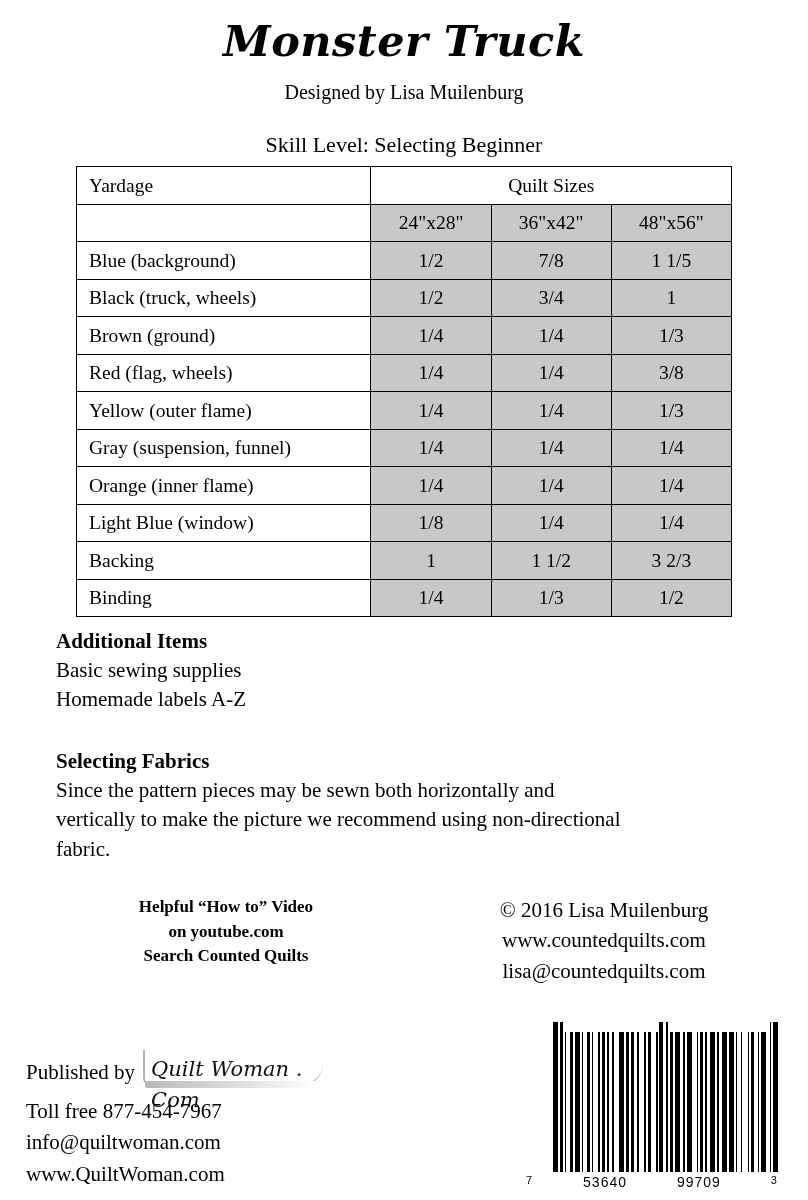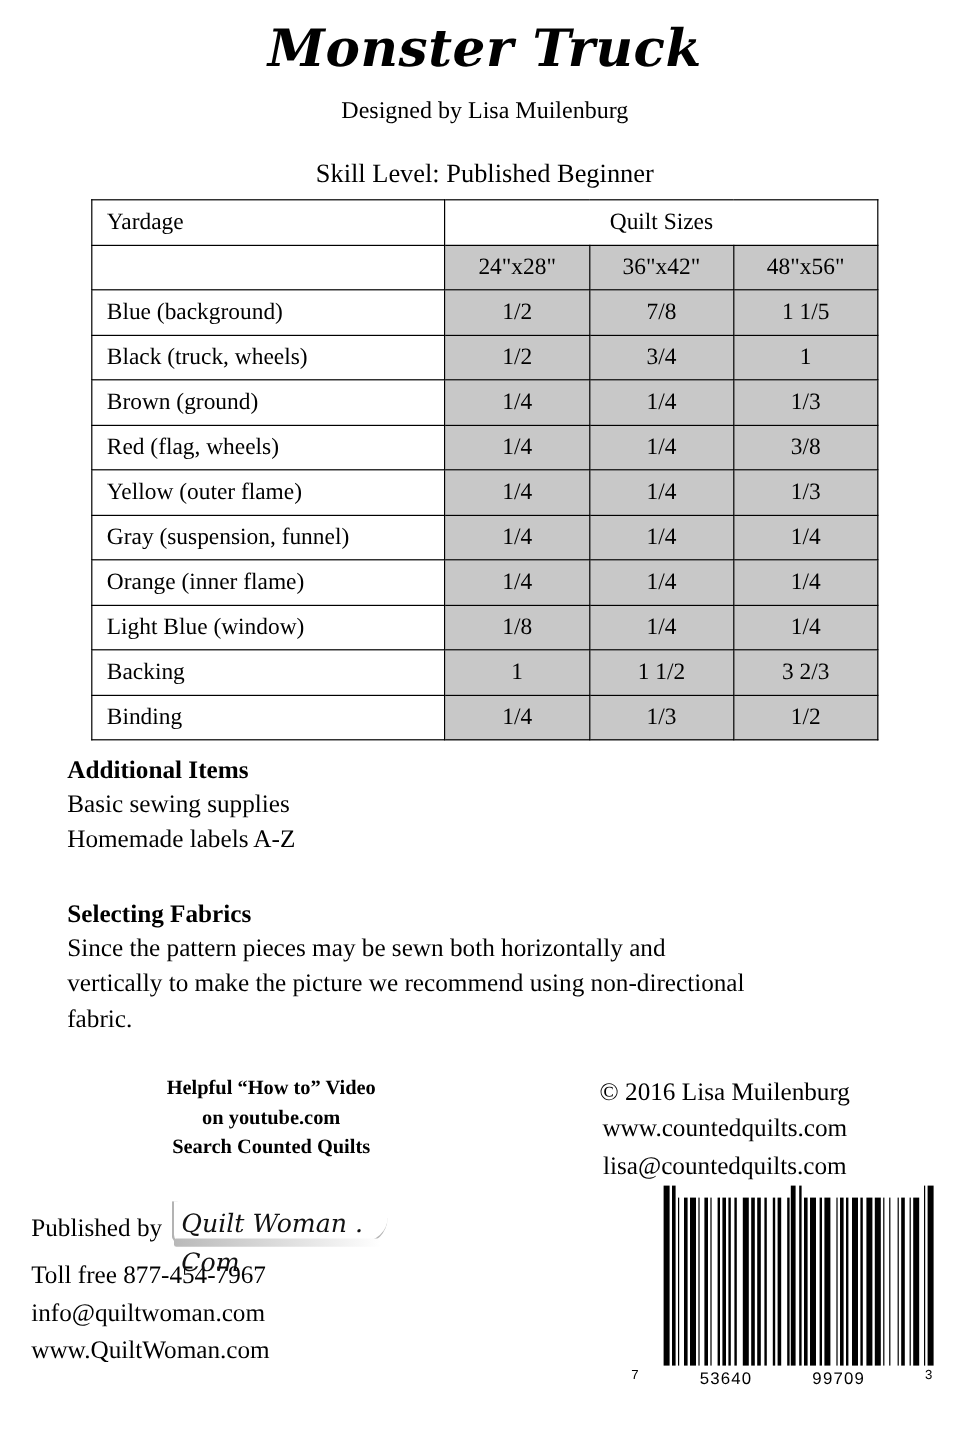--- a/index.html
+++ b/index.html
@@ -128,21 +128,22 @@
   .promo-right {
     flex: 1;
     text-align: center;
     font-size: 21px;
     line-height: 1.45;
   }
 
   
   .footer {
     display: flex;
-    align-items: center;
+    margin-top: 34px;
+    align-items: flex-end;
   }
   .footer-left {
     width: 430px;
     font-size: 21px;
     line-height: 1.5;
     position: relative;
   }
   .pub-row {
     display: flex;
     align-items: center;
@@ -213,21 +214,21 @@
   }
   .bn-small { font-size: 11px; }
 </style>
 </head>
 <body>
 
 <div class="page">
 
   <div class="title">Monster Truck</div>
   <div class="designer">Designed by Lisa Muilenburg</div>
-  <div class="skill">Skill Level: Published Beginner</div>
+  <div class="skill">Skill Level: Selecting Beginner</div>
 
   <table class="yardage">
     <colgroup>
       <col class="col-name">
         <col class="col-size">
         <col class="col-size">
         <col class="col-size">
     </colgroup>
     <tbody id="table-body">
       <tr>

